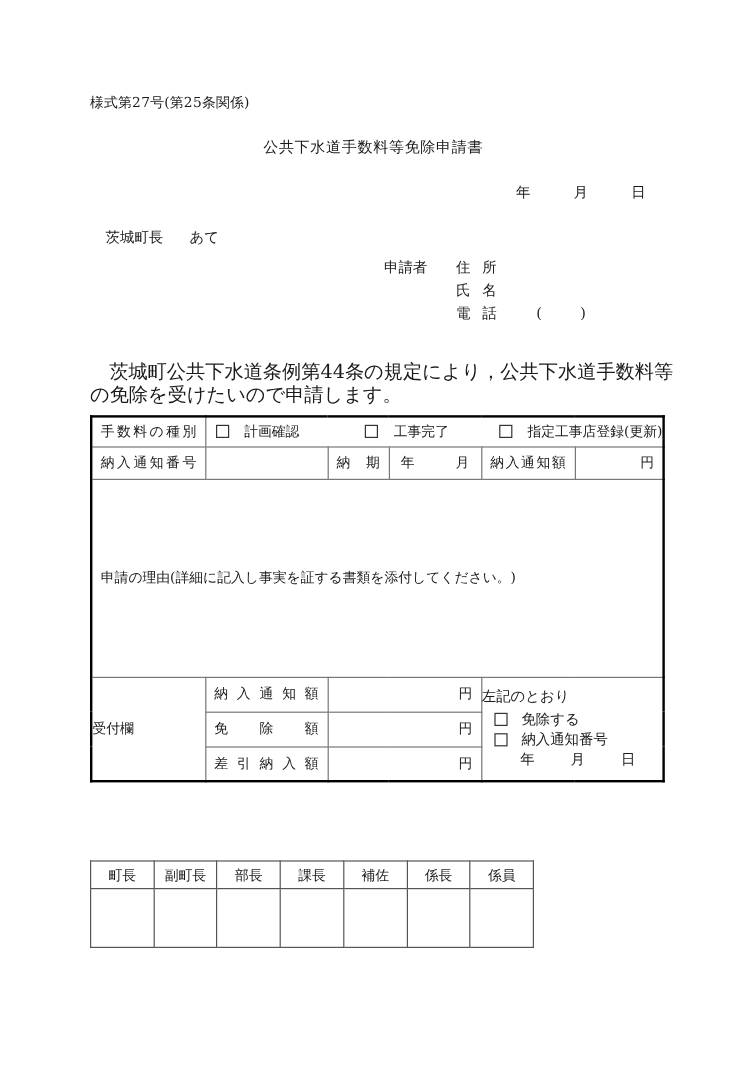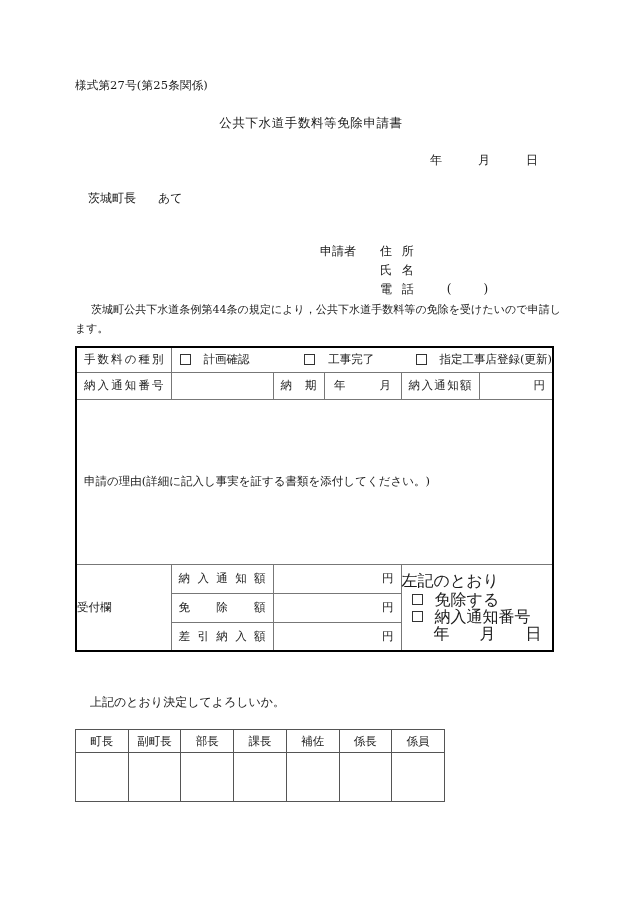--- a/index.html
+++ b/index.html
@@ -58,21 +58,21 @@
     top: 190px;
     font-size: 12px;
     white-space: nowrap;
   }
   .addressee .to { margin-left: 22px; }
 
   
   .applicant {
     position: absolute;
     left: 320px;
-    top: 242px;
+    top: 214px;
     font-size: 12px;
     line-height: 19px;
   }
   .applicant .arow { white-space: nowrap; }
   .applicant .alabel {
     display: inline-block;
     width: 60px;
   }
   .applicant .afield {
     display: inline-block;
@@ -84,21 +84,21 @@
     letter-spacing: 0;
   }
   .applicant .paren .gap { display: inline-block; width: 32px; }
 
   
   .statement {
     position: absolute;
     left: 75px;
     top: 300px;
     width: 486px;
-    font-size: 11px;
+    font-size: 16px;
     line-height: 19px;
     text-align: justify;
   }
   .statement .indent { margin-left: 16px; }
 
   
   .main-table {
     position: absolute;
     left: 75px;
     top: 346px;
@@ -174,21 +174,21 @@
 
   .recv-label {
     vertical-align: top;
     padding: 6px 0 0 8px;
     font-size: 11.5px;
   }
 
   .decision {
     vertical-align: top;
     padding: 10px 0 0 14px;
-    font-size: 16px;
+    font-size: 12px;
     line-height: 17px;
     border-radius: 13px;
   }
   .decision .d-head { margin-bottom: 2px; }
   .decision .d-opt {
     display: flex;
     align-items: center;
     padding-left: 10px;
     font-family: Liberation Serif, serif;
   }
@@ -208,21 +208,20 @@
     white-space: nowrap;
   }
   .approve-table {
     position: absolute;
     left: 75px;
     top: 717px;
     width: 370px;
     border-collapse: collapse;
     table-layout: fixed;
     font-size: 11.5px;
-    margin-top: 12px;
   }
   .approve-table td {
     border: 1px solid #555;
     text-align: center;
     padding: 3px 0;
   }
   .approve-table .hrow td { height: 16px; }
   .approve-table .brow td { height: 42px; }
 </style>
 </head>
@@ -355,21 +354,20 @@
         <td>
           <span class="lbl-spread">差引納入額</span>
         </td>
         <td colspan="2">
           <span class="yen">円</span>
         </td>
       </tr>
     </tbody>
   </table>
 
-  <div class="approve-note">上記のとおり決定してよろしいか。</div>
 
   <table class="approve-table">
     <tbody>
       <tr class="hrow">
         <td>町長</td>
         <td>副町長</td>
         <td>部長</td>
         <td>課長</td>
         <td>補佐</td>
         <td>係長</td>

